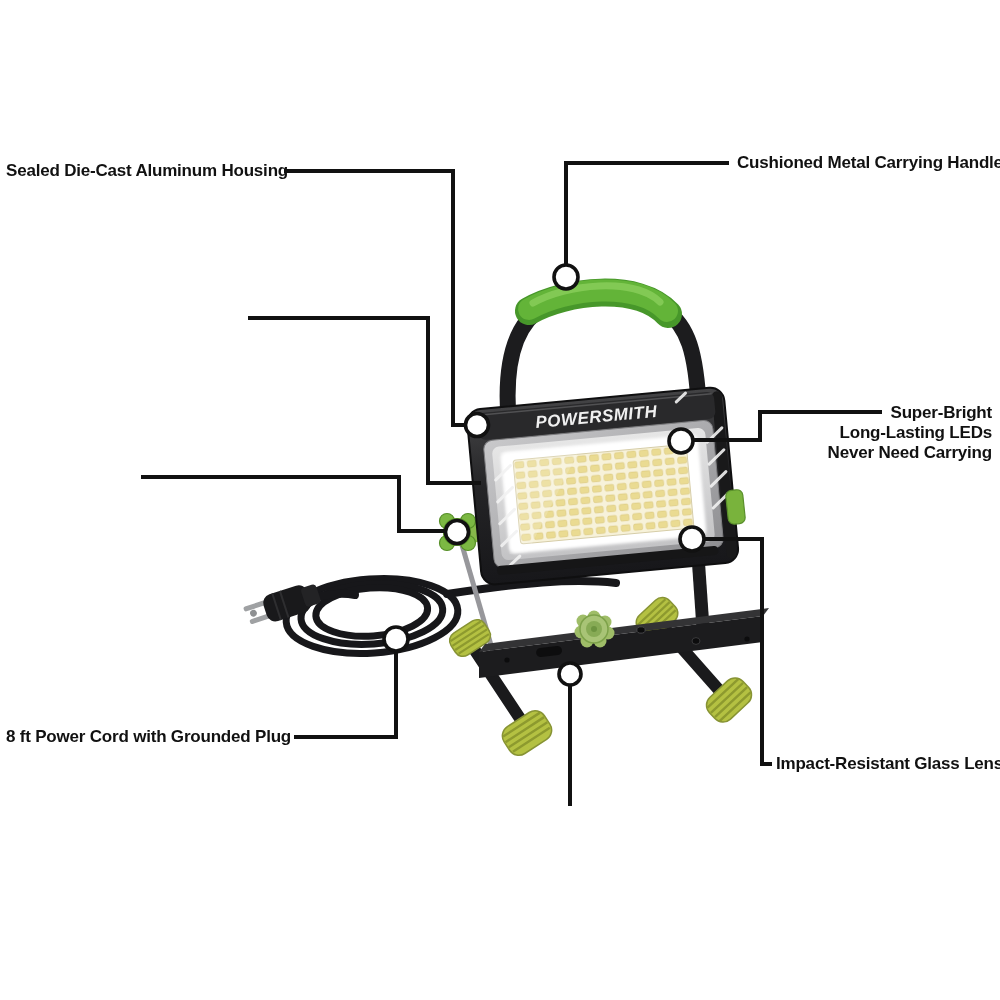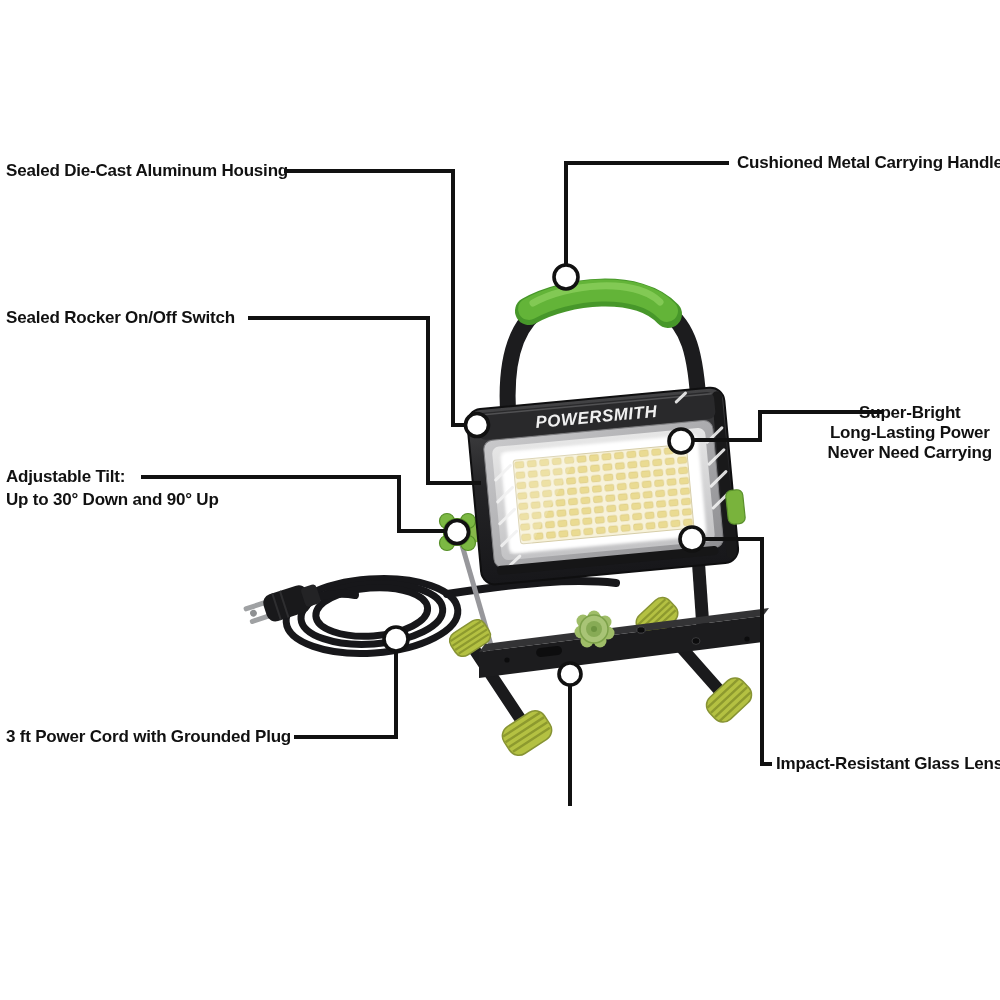--- a/index.html
+++ b/index.html
@@ -3,21 +3,21 @@
 <meta charset="utf-8">
 <style>
   html,body{margin:0;padding:0;}
   body{width:1000px;height:1000px;background:#ffffff;position:relative;overflow:hidden;
        font-family:"Liberation Sans",sans-serif;}
   #stage{position:absolute;inset:0;width:1000px;height:1000px;}
   svg#art{position:absolute;left:0;top:0;}
   .lbl{position:absolute;font-weight:bold;font-size:17px;line-height:20px;color:#111;
        white-space:nowrap;letter-spacing:-0.2px;}
   .lbl.two{line-height:23px;}
-  .lbl.right{text-align:center;}
+  .lbl.right{text-align:right;}
 </style>
 </head>
 <body>
 
 <div id="stage">
 
 <svg id="art" width="1000" height="1000" viewBox="0 0 1000 1000">
   <defs>
     <linearGradient id="housingG" x1="0" y1="0" x2="0" y2="1">
       <stop offset="0" stop-color="#434345"></stop>
@@ -174,30 +174,25 @@
     <circle cx="692" cy="539" r="12"></circle>
     <circle cx="396" cy="639" r="12"></circle>
     <circle cx="570" cy="674" r="11"></circle>
   </g>
 </svg>
 
   <div class="lbl" style="left:6px;top:161px">Sealed Die-Cast Aluminum Housing</div>
 
   <div class="lbl" style="left:737px;top:153px">Cushioned Metal Carrying Handle</div>
 
-  <div class="lbl" style="left:6px;top:308px">Sealed Rocker On/Off Switch</div>
 
-  <div class="lbl two" style="left:6px;top:465px">
-    <div>Adjustable Tilt:</div>
-    <div>Up to 30° Down and 90° Up</div>
-  </div>
 
   <div class="lbl right" style="right:8px;top:403px">
     <div>Super-Bright</div>
-    <div>Long-Lasting Power</div>
+    <div>Long-Lasting LEDs</div>
     <div>Never Need Carrying</div>
   </div>
 
   <div class="lbl" style="left:776px;top:754px">Impact-Resistant Glass Lens</div>
 
-  <div class="lbl" style="left:6px;top:727px">3 ft Power Cord with Grounded Plug</div>
+  <div class="lbl" style="left:6px;top:727px">8 ft Power Cord with Grounded Plug</div>
 
 </div>
 
 </body></html>

